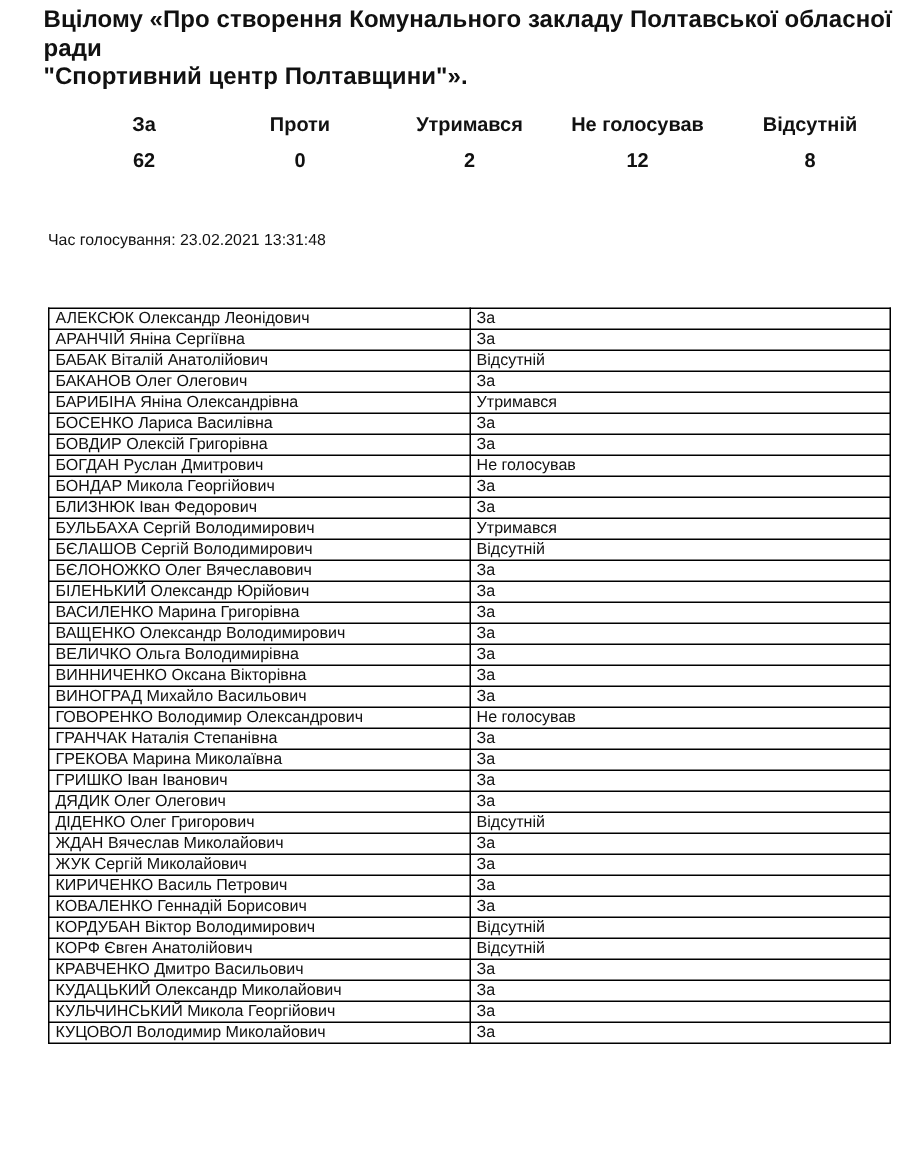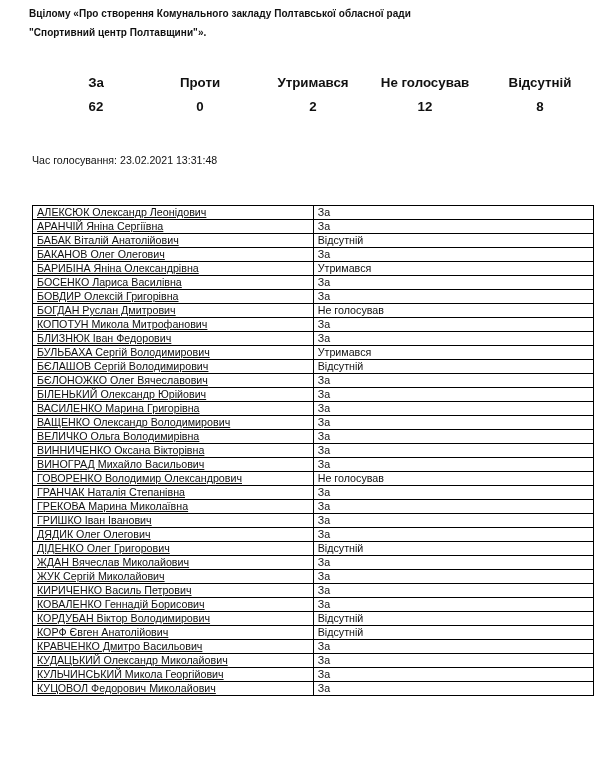--- a/index.html
+++ b/index.html
@@ -13,21 +13,21 @@
       position: relative;
       overflow: hidden;
       font-family: "Liberation Sans", "DejaVu Sans", sans-serif;
       color: #111111;
     }
     .title {
       position: absolute;
       left: 29px;
       top: 4px;
       width: 580px;
-      font-size: 10px;
+      font-size: 16px;
       font-weight: bold;
       line-height: 19px;
       letter-spacing: 0.05px;
     }
     .tally {
       position: absolute;
       top: 74px;
       left: 0;
       width: 612px;
       height: 50px;
@@ -58,21 +58,21 @@
     }
     table.votes td {
       border: 1px solid #000;
       height: 13px;
       line-height: 13px;
       padding: 0 0 0 4px;
       white-space: nowrap;
       overflow: hidden;
       vertical-align: middle;
     }
-    table.votes td.name { width: 276px; text-decoration: underline; }
+    table.votes td.name { width: 276px; }
     table.votes td.vote { width: 276px; }
   </style>
 </head>
 <body>
 
 <div class="title">
   <div>Вцілому «Про створення Комунального закладу Полтавської обласної ради</div>
   <div>"Спортивний центр Полтавщини"».</div>
 </div>
 
@@ -132,21 +132,21 @@
       </tr>
       <tr>
         <td class="name">БОВДИР Олексій Григорівна</td>
         <td class="vote">За</td>
       </tr>
       <tr>
         <td class="name">БОГДАН Руслан Дмитрович</td>
         <td class="vote">Не голосував</td>
       </tr>
       <tr>
-        <td class="name">КОПОТУН Микола Митрофанович</td>
+        <td class="name">БОНДАР Микола Георгійович</td>
         <td class="vote">За</td>
       </tr>
       <tr>
         <td class="name">БЛИЗНЮК Іван Федорович</td>
         <td class="vote">За</td>
       </tr>
       <tr>
         <td class="name">БУЛЬБАХА Сергій Володимирович</td>
         <td class="vote">Утримався</td>
       </tr>
@@ -236,17 +236,17 @@
       </tr>
       <tr>
         <td class="name">КУДАЦЬКИЙ Олександр Миколайович</td>
         <td class="vote">За</td>
       </tr>
       <tr>
         <td class="name">КУЛЬЧИНСЬКИЙ Микола Георгійович</td>
         <td class="vote">За</td>
       </tr>
       <tr>
-        <td class="name">КУЦОВОЛ Федорович Миколайович</td>
+        <td class="name">КУЦОВОЛ Володимир Миколайович</td>
         <td class="vote">За</td>
       </tr>
     </tbody>
 </table>
 
 </body></html>

